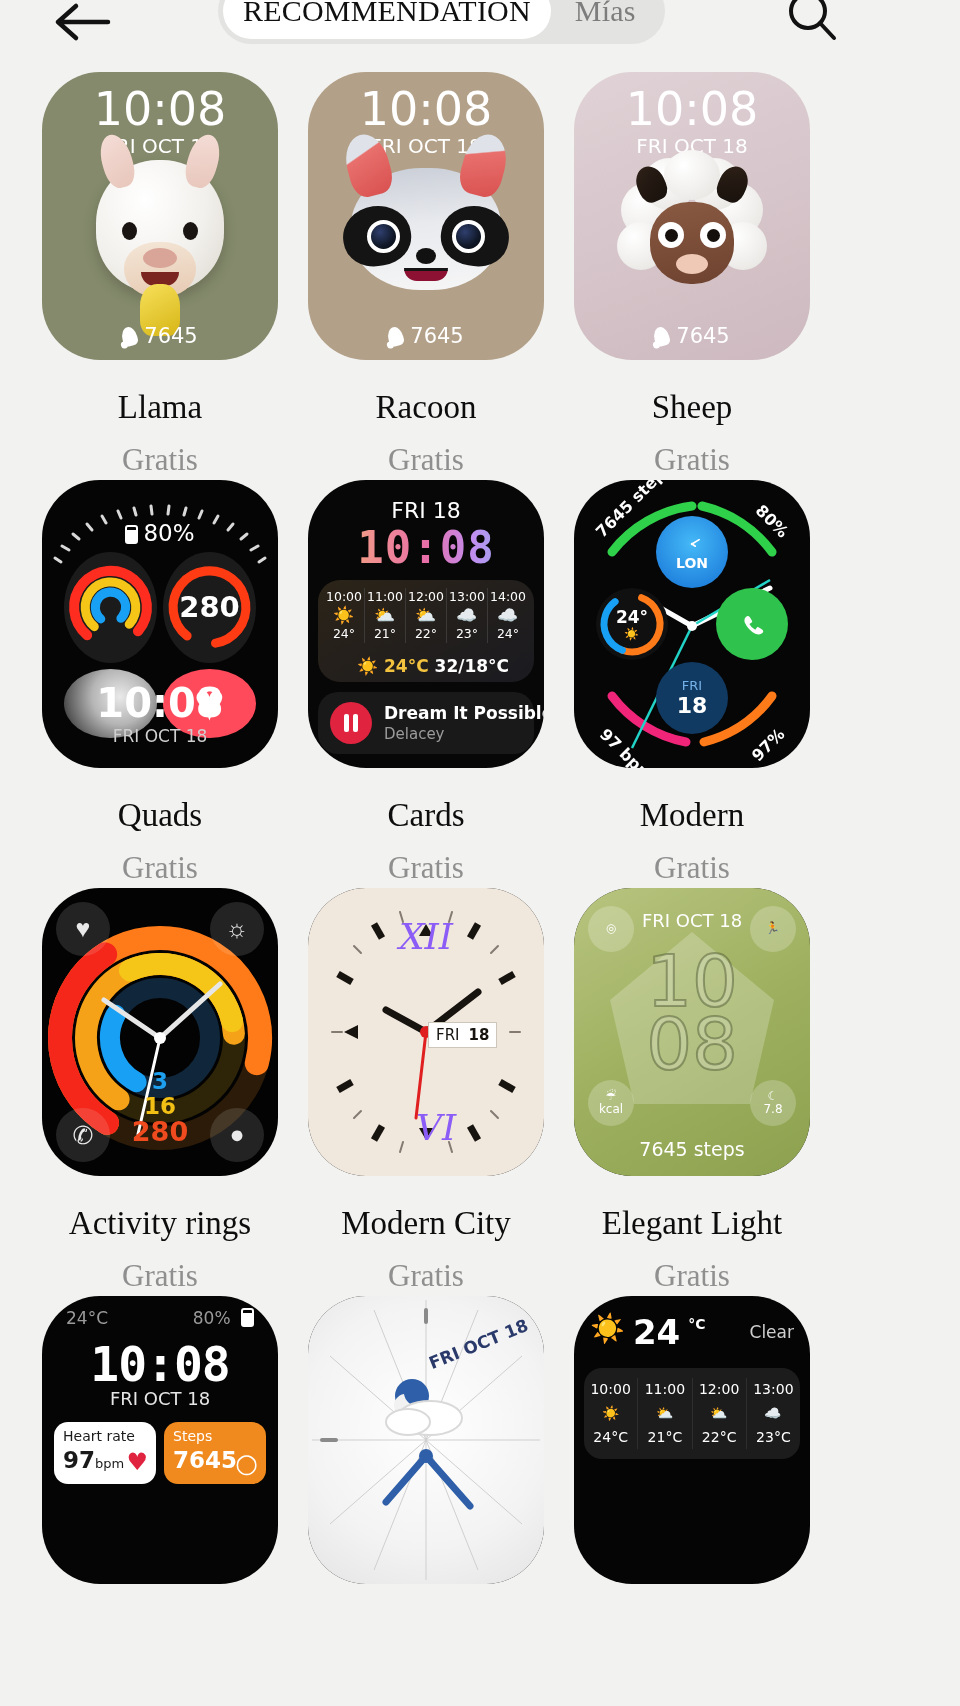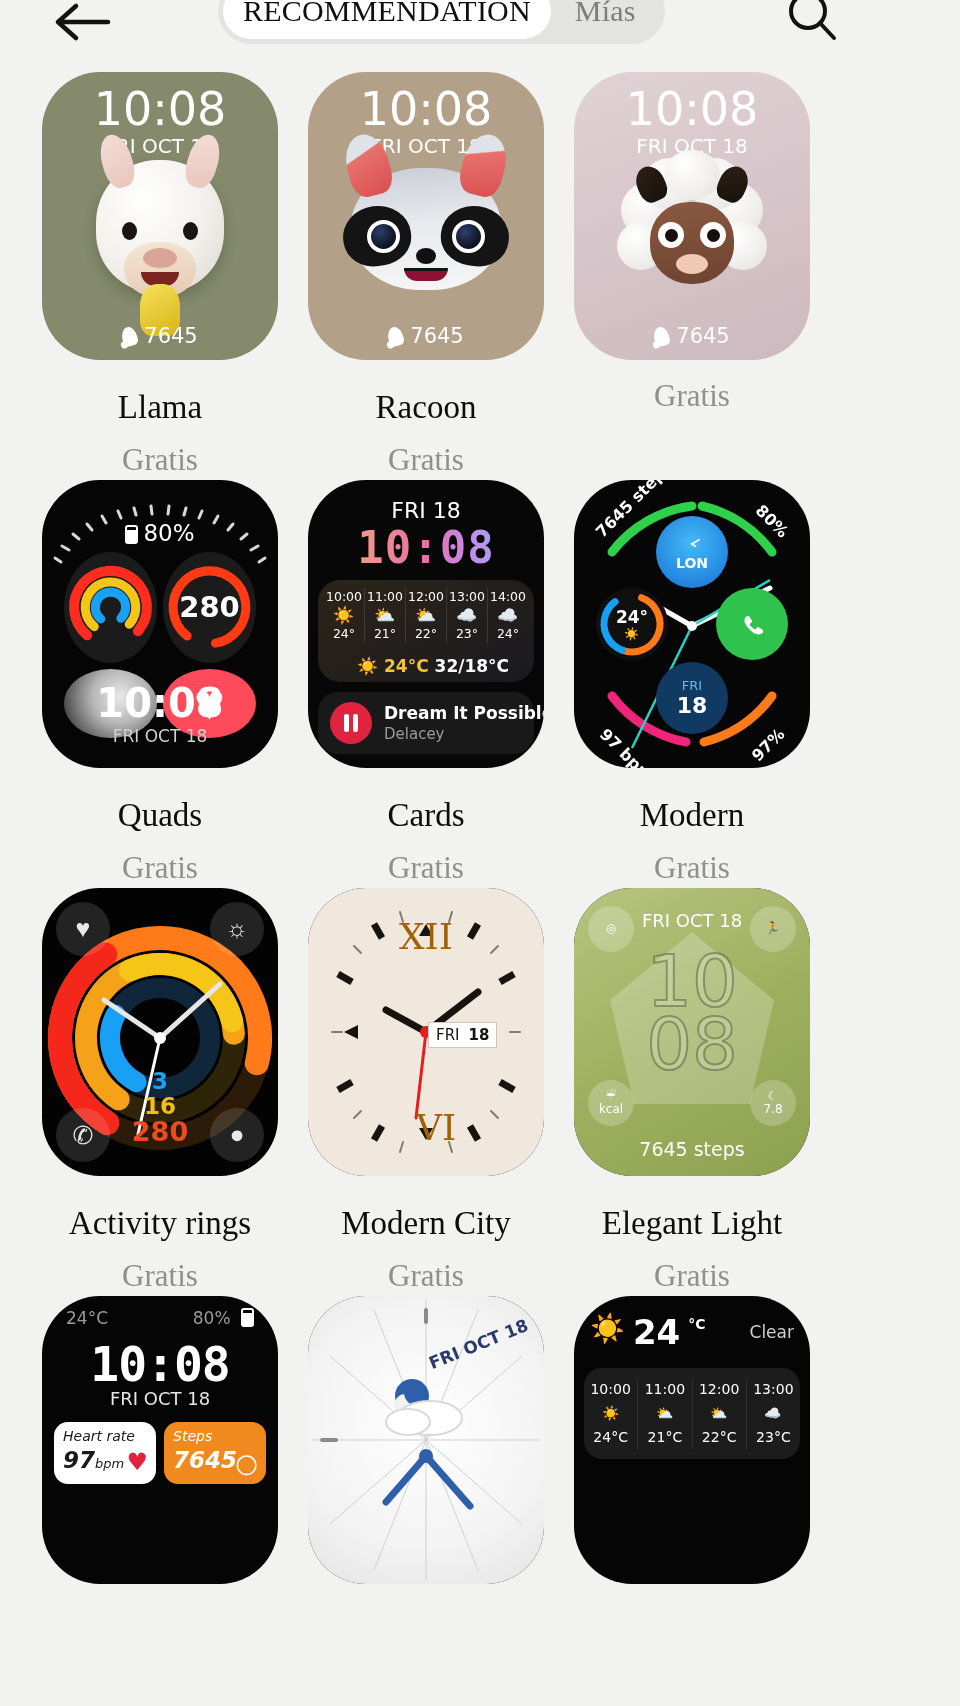--- a/index.html
+++ b/index.html
@@ -455,22 +455,22 @@
   .ar-vals .v3 { color: #f04b1e; font-size: 27px; }
 
   
   .mc-face {
     position: absolute; inset: 0;
     background: #f0e7dd;
   }
   .mc-num {
     position: absolute;
     font-family: "DejaVu Serif", serif;
-    font-size: 36px; color: #a16207;
-    left: 50%; transform: translateX(-50%);
+    font-size: 36px; color: #8b5cf6;
+    left: 50%; transform: translateX(-50%); font-style: italic;
   }
   .mc-date {
     position: absolute; left: 120px; top: 134px;
     background: #fff;
     border: 1px solid #cfc6bb;
     padding: 3px 7px;
     font-family: "DejaVu Sans", sans-serif;
     font-size: 15px; color: #17130f;
     display: flex; gap: 9px; align-items: center;
   }
@@ -532,21 +532,21 @@
     font-family: "DejaVu Sans", sans-serif;
     color: #9a9a9a; font-size: 17px;
   }
   .r4-cards {
     position: absolute; left: 12px; right: 12px; top: 126px;
     display: flex; gap: 8px;
   }
   .r4-card {
     flex: 1; border-radius: 14px; padding: 6px 9px;
     font-family: "DejaVu Sans", sans-serif;
-    position: relative; height: 62px; font-style: italic;
+    position: relative; height: 62px;
   }
   .r4-card .lbl { font-size: 14px; }
   .r4-card .val { font-size: 23px; font-weight: 700; margin-top: 3px; }
   .r4-card .val small { font-size: 13px; font-weight: 400; }
   .card-hr { background: #fff; color: #1a1a1a; }
   .card-st { background: #f08a1e; color: #fff; }
 
   .wx-head {
     position: absolute; left: 0; right: 0; top: 16px;
     display: flex; align-items: center; justify-content: space-between;
@@ -695,20 +695,21 @@
                 </div>
               <div class="sheep-snout"></div>
             </div>
           </div>
         </div>
         <div class="steps-row">
           <span class="foot"></span>
           <span>7645</span>
         </div>
       </div>
+      <div class="title">Sheep</div>
       <div class="price">Gratis</div>
     </div>
   </div>
 
   <div class="row">
 
     <div class="cell">
       <div class="tile" style="background:#050505;">
         <svg class="tickring" viewBox="0 0 226 110">
           <g stroke="#d8d8d8" stroke-width="3" stroke-linecap="round">

